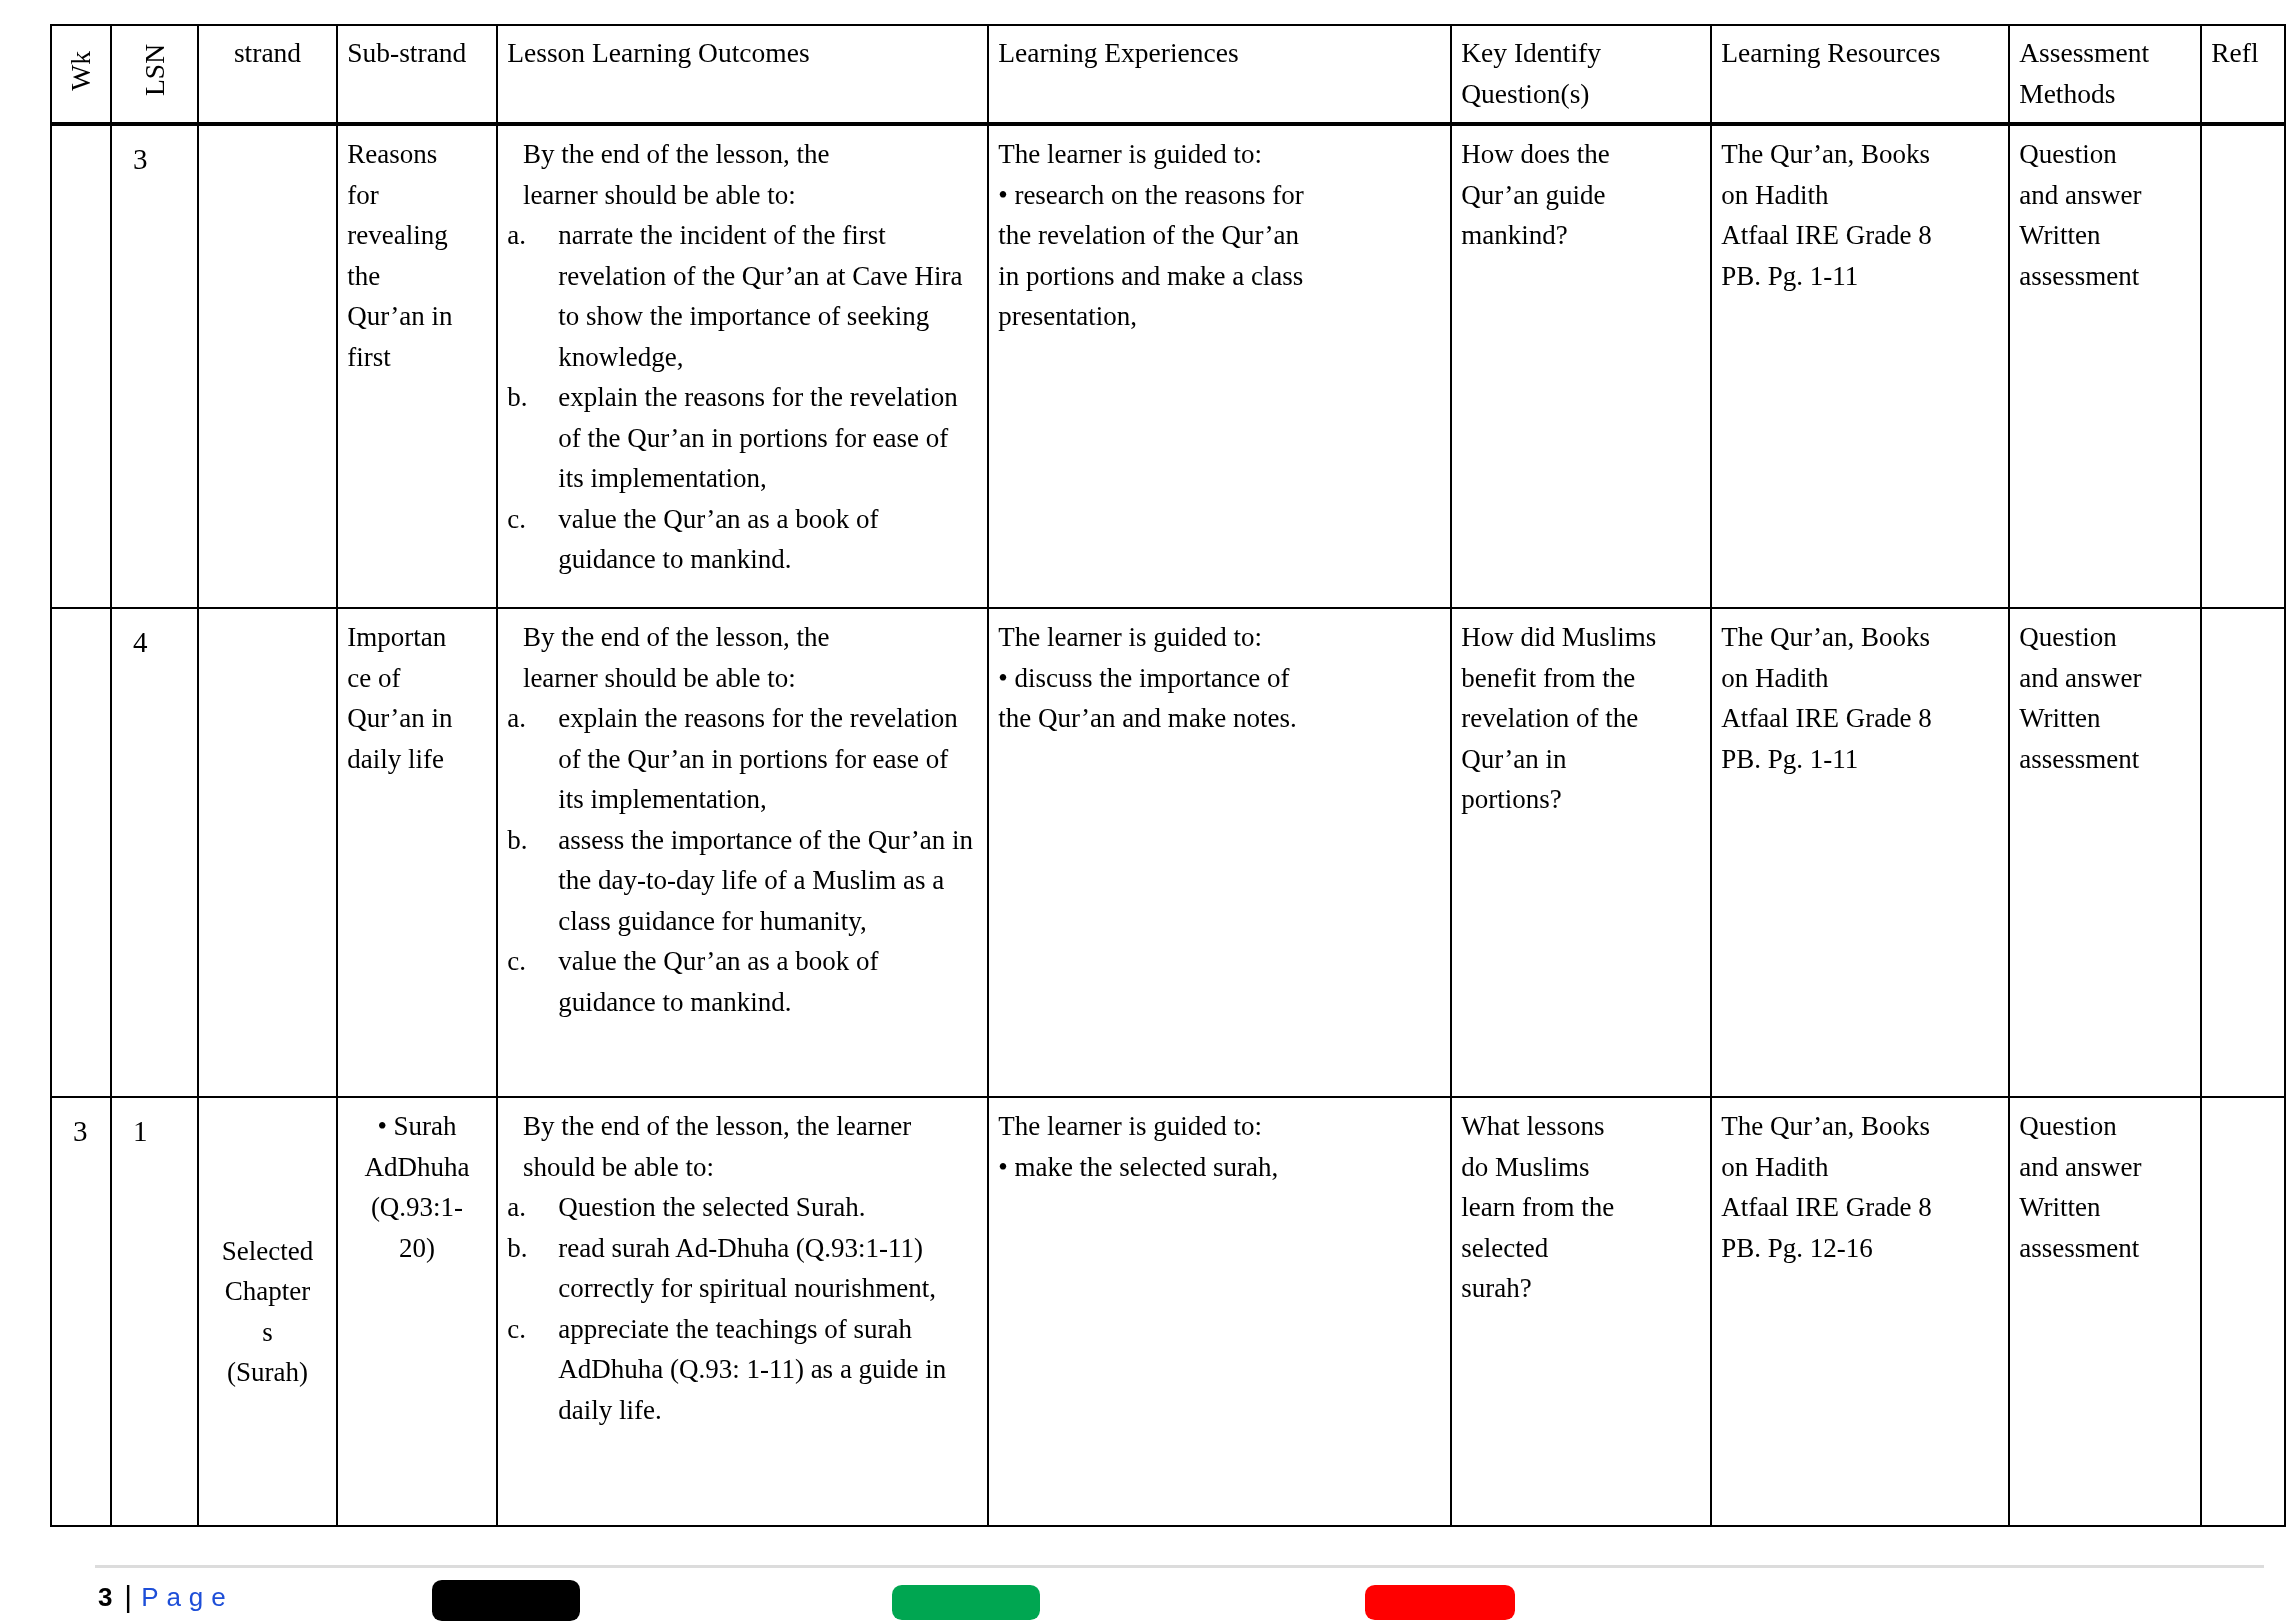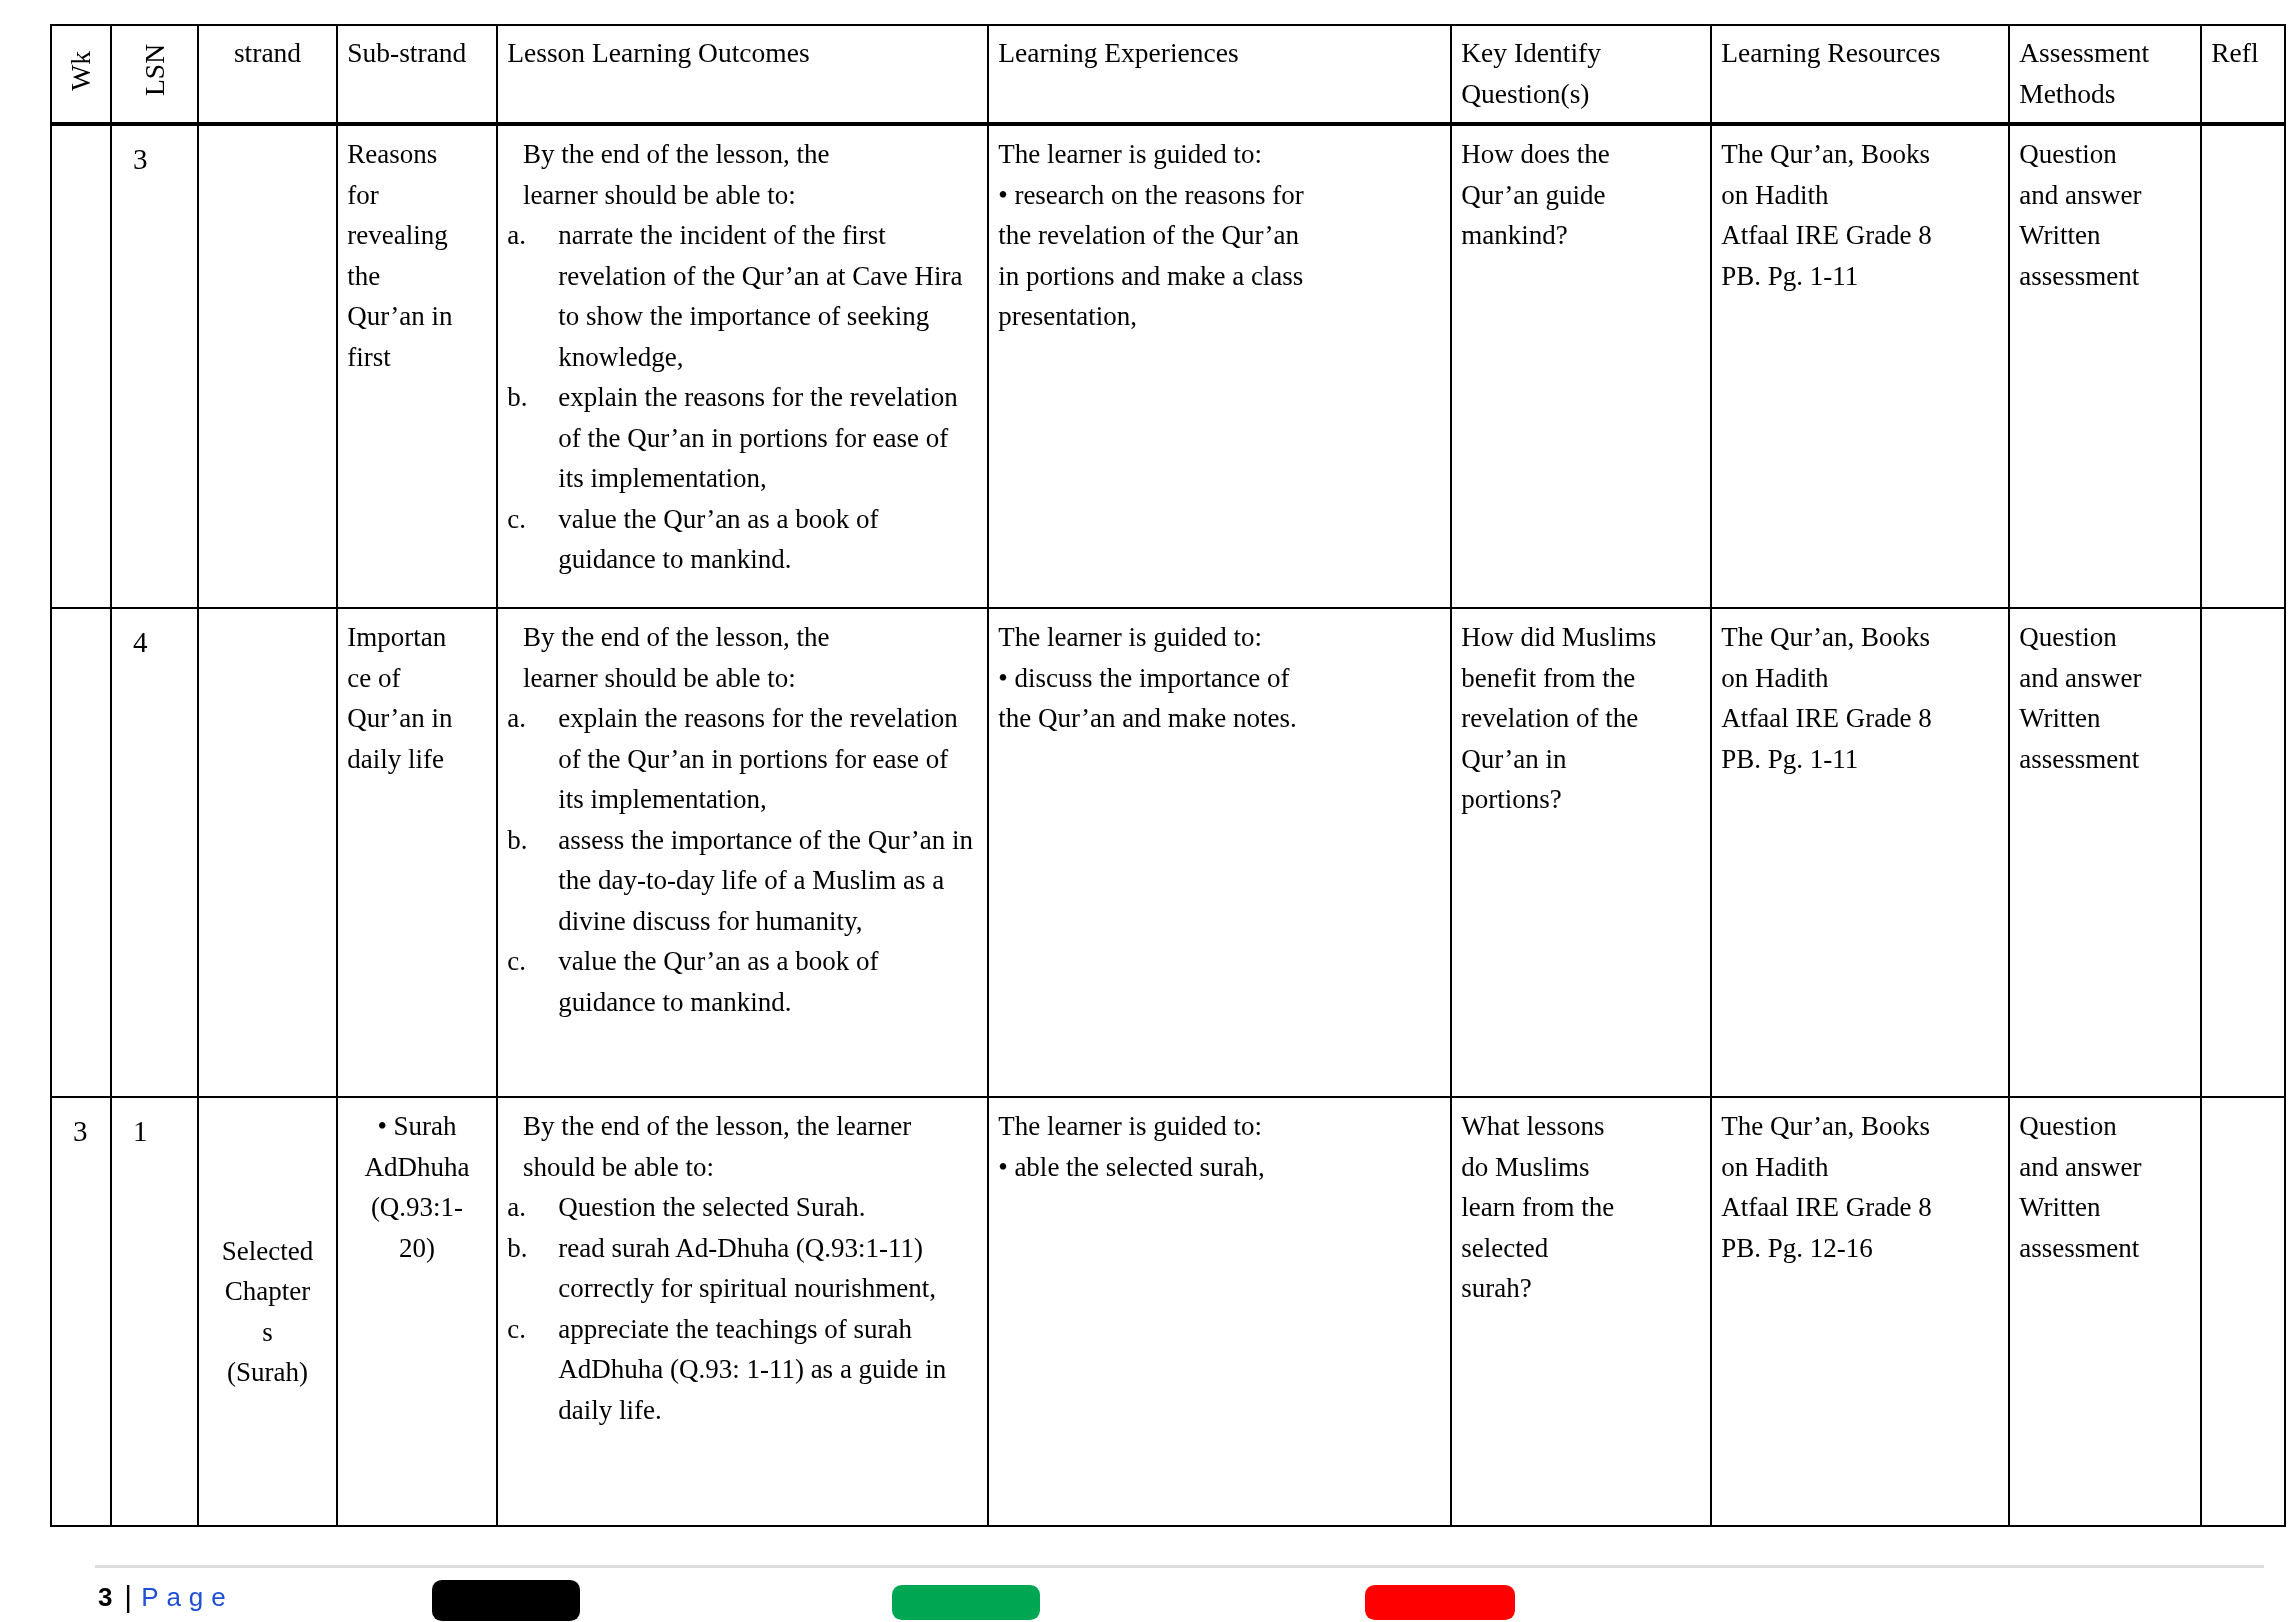--- a/index.html
+++ b/index.html
@@ -137,21 +137,21 @@
 daily life</td>
       <td>
         <div class="outcomes-intro">By the end of the lesson, the
 learner should be able to:</div>
         <div class="outcome-item">
           <span class="outcome-marker">a.</span>
           <span class="outcome-text">explain the reasons for the revelation of the Qur’an in portions for ease of its implementation,</span>
         </div>
         <div class="outcome-item">
           <span class="outcome-marker">b.</span>
-          <span class="outcome-text">assess the importance of the Qur’an in the day-to-day life of a Muslim as a divine discuss for humanity,</span>
+          <span class="outcome-text">assess the importance of the Qur’an in the day-to-day life of a Muslim as a class guidance for humanity,</span>
         </div>
         <div class="outcome-item">
           <span class="outcome-marker">c.</span>
           <span class="outcome-text">value the Qur’an as a book of guidance to mankind.</span>
         </div>
       </td>
       <td>
         <div class="exp-intro">The learner is guided to:</div>
         <div class="exp-text">• discuss the importance of
 the Qur’an and make notes.</div>
@@ -194,21 +194,21 @@
           <span class="outcome-marker">b.</span>
           <span class="outcome-text">read surah Ad-Dhuha (Q.93:1-11) correctly for spiritual nourishment,</span>
         </div>
         <div class="outcome-item">
           <span class="outcome-marker">c.</span>
           <span class="outcome-text">appreciate the teachings of surah AdDhuha (Q.93: 1-11) as a guide in daily life.</span>
         </div>
       </td>
       <td>
         <div class="exp-intro">The learner is guided to:</div>
-        <div class="exp-text">• able the selected surah,</div>
+        <div class="exp-text">• make the selected surah,</div>
       </td>
       <td class="pre">What lessons
 do Muslims
 learn from the
 selected
 surah?</td>
       <td class="pre">The Qur’an, Books
 on Hadith
 Atfaal IRE Grade 8
 PB. Pg. 12-16</td>

